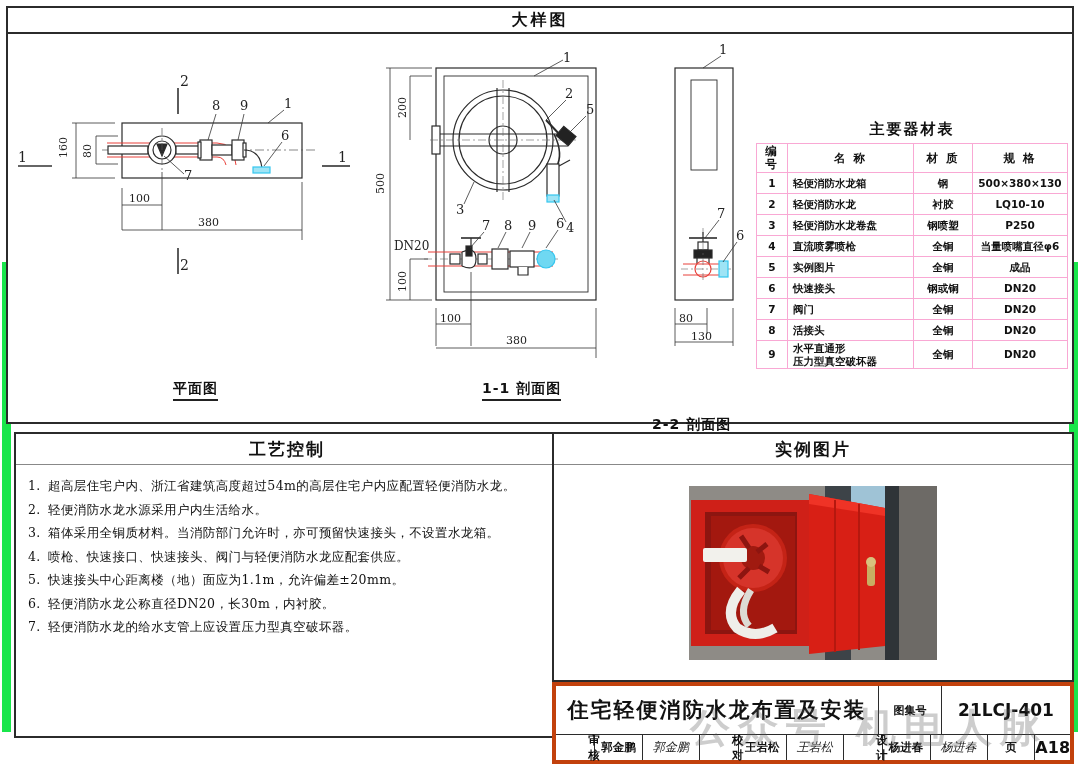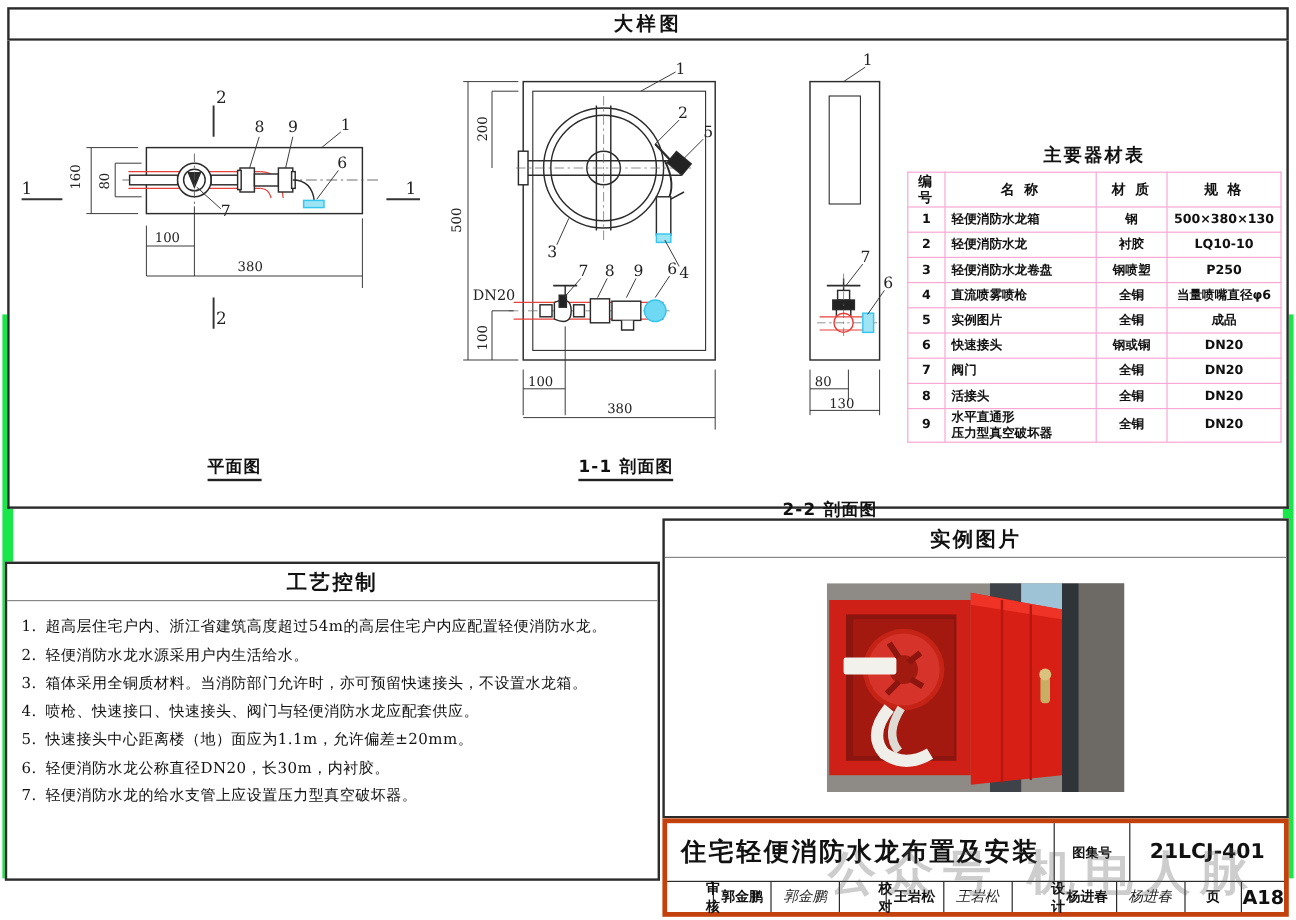--- a/index.html
+++ b/index.html
@@ -20,21 +20,21 @@
 
   
   #header{left:6px;top:6px;width:1068px;height:28px;}
   #header .ttl{width:100%;height:100%;display:flex;align-items:center;justify-content:center;
                font-size:16px;font-weight:bold;letter-spacing:3px;}
 
   
   #detail-panel{left:6px;top:34px;width:1068px;height:390px;border-top:none;}
 
   
-  #process-panel{left:4px;top:432px;width:546px;height:266px;margin-top:36px;}
+  #process-panel{left:14px;top:432px;width:546px;height:306px;}
   #process-body{position:absolute;left:0;right:0;top:31px;bottom:0;padding:10px 14px 0 12px;box-sizing:border-box;}
   .pc-item{display:flex;font-size:12.5px;line-height:1.72;margin-bottom:2px;
            font-family:"DejaVu Serif","Liberation Serif",serif;letter-spacing:.4px;}
   .pc-num{width:20px;flex:none;}
   .pc-txt{flex:1;}
 
   
   #photo-panel{left:552px;top:432px;width:522px;height:250px;}
   #photo-area{position:absolute;left:0;right:0;top:31px;bottom:0;display:flex;
               align-items:center;justify-content:center;}

